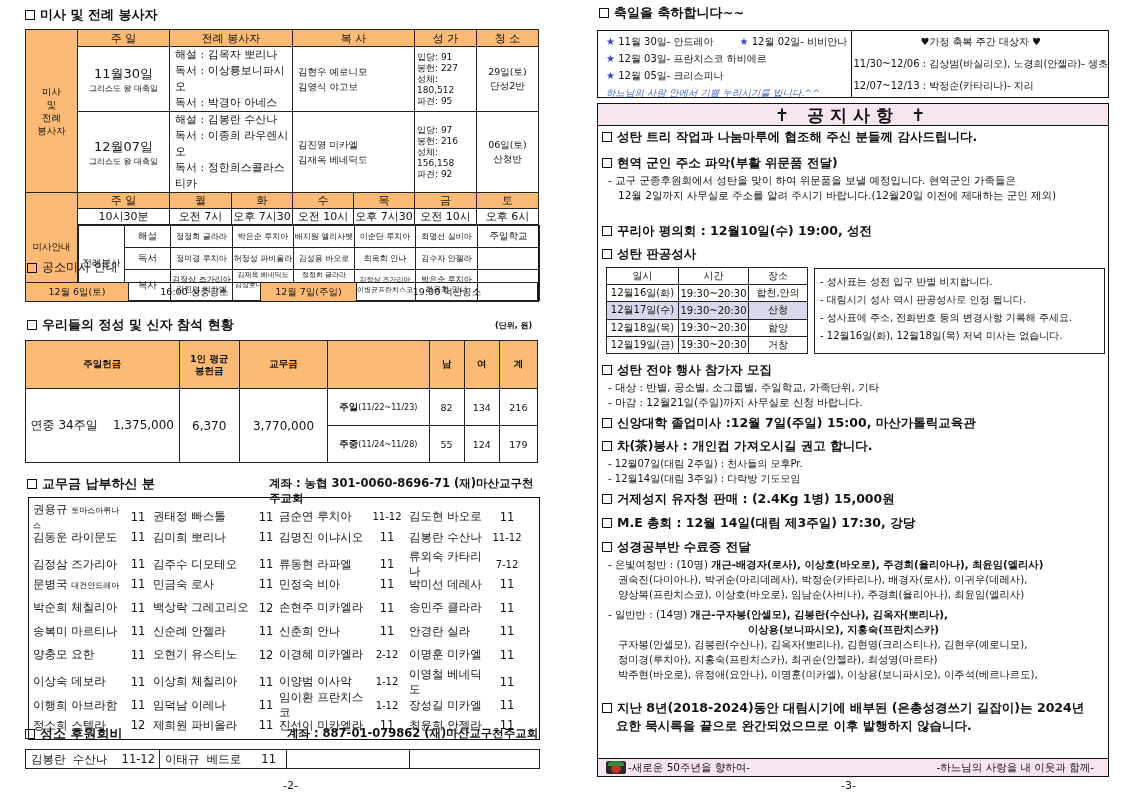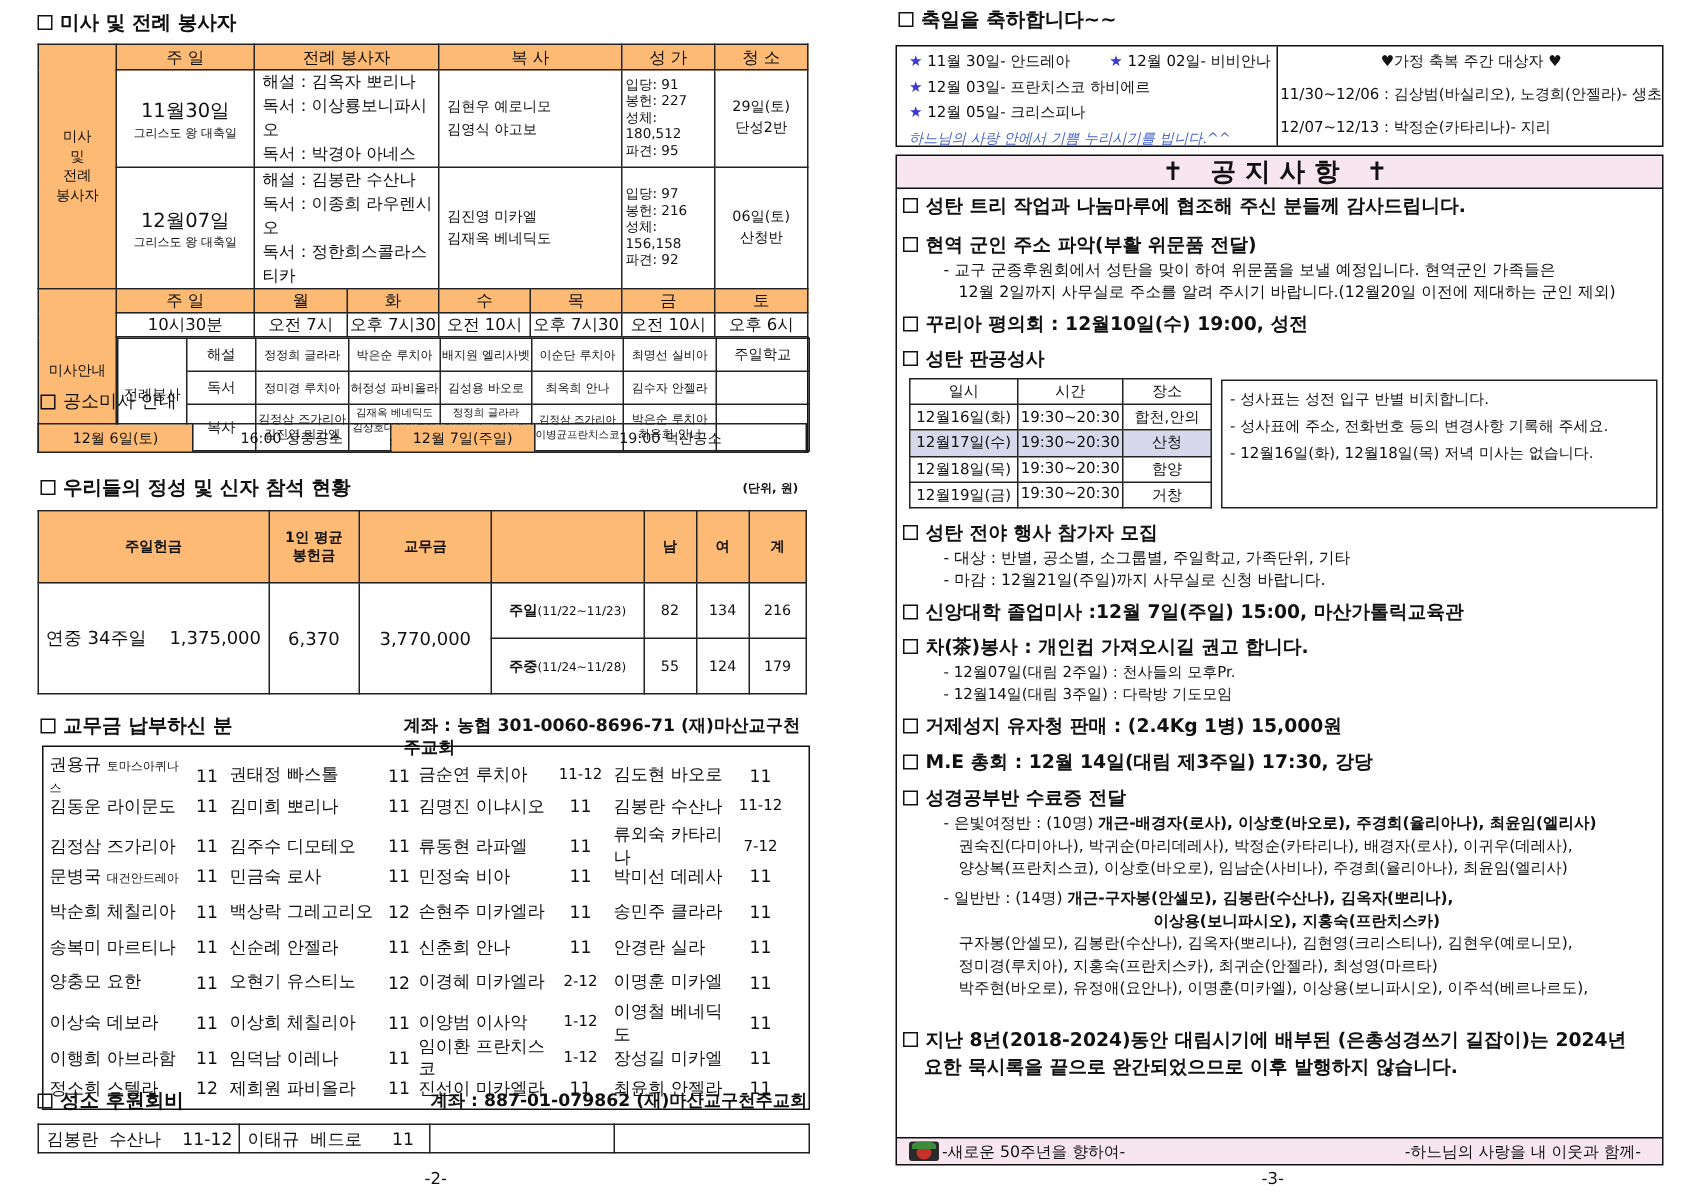--- a/index.html
+++ b/index.html
@@ -18,21 +18,21 @@
   .lft { text-align: left; padding-left: 5px; }
   .pagenum { position: absolute; font-size: 11px; }
   
   .donor { border: 1.5px solid #111; padding: 4px 0 2px 4px; }
   .drow { display: grid; grid-template-columns: 84px 46px 100px 50px 84px 40px 84px 30px; height: 23.5px; align-items: center; font-size: 11.5px; }
   
   .notice-box { border: 1.5px solid #111; }
   .notice-head { background: #f7e6f0; text-align: center; font-weight: bold; font-size: 17px; letter-spacing: 6px; border-bottom: 1px solid #111; height: 22px; line-height: 22px; }
   .item { padding-left: 4px; }
   .item .h { font-weight: bold; font-size: 12.5px; display: flex; align-items: center; height: 20px; white-space: nowrap; }
-  .item .l { font-size: 10.5px; padding-left: 6px; line-height: 15px; white-space: nowrap; margin-left: 21px; }
+  .item .l { font-size: 10.5px; padding-left: 6px; line-height: 15px; white-space: nowrap; }
   .item .l.ind { padding-left: 16px; }
   .b { font-weight: bold; }
   .footer-bar { background: #f7e6f0; border-top: 1px solid #111; height: 18px; display: flex; align-items: center; justify-content: space-between; padding: 0 14px 0 8px; font-size: 10.5px; }
 </style>
 </head>
 <body>
 
 <div class="page" id="left">
   <div class="sec-title" style="position:absolute;top:6px;left:0;">
       <span class="sq"></span>
@@ -413,21 +413,21 @@
         </div>
       </div>
     <div class="item" style="margin-top:6px">
         <div class="h">
           <span class="sq"></span>
           <span>현역 군인 주소 파악(부활 위문품 전달)</span>
         </div>
       <div class="l">- 교구 군종후원회에서 성탄을 맞이 하여 위문품을 보낼 예정입니다. 현역군인 가족들은</div>
         <div class="l ind">12월 2일까지 사무실로 주소를 알려 주시기 바랍니다.(12월20일 이전에 제대하는 군인 제외)</div>
       </div>
-    <div class="item" style="margin-top:3px">
+    <div class="item" style="margin-top:18px">
         <div class="h">
           <span class="sq"></span>
           <span>꾸리아 평의회 : 12월10일(수) 19:00, 성전</span>
         </div>
       </div>
     <div class="item" style="margin-top:3px">
         <div class="h">
           <span class="sq"></span>
           <span>성탄 판공성사</span>
         </div>
@@ -462,20 +462,21 @@
             </tr>
         <tr style="height:17px">
               <td>12월19일(금)</td>
               <td>19:30~20:30</td>
               <td>거창</td>
             </tr>
       </tbody>
         </table>
       <div style="border:1px solid #222;width:291px;height:86px;margin-top:1px;font-size:10px;line-height:18px;padding:4px 0 0 5px;white-space:nowrap">
         <div>- 성사표는 성전 입구 반별 비치합니다.</div>
+          <div>- 대림시기 성사 역시 판공성사로 인정 됩니다.</div>
           <div>- 성사표에 주소, 전화번호 등의 변경사항 기록해 주세요.</div>
           <div>-  12월16일(화), 12월18일(목) 저녁 미사는 없습니다.</div>
       </div>
     </div>
     <div class="item" style="margin-top:6px">
         <div class="h">
           <span class="sq"></span>
           <span>성탄 전야 행사 참가자 모집</span>
         </div>
       <div class="l">- 대상 : 반별, 공소별, 소그룹별, 주일학교, 가족단위, 기타</div>

